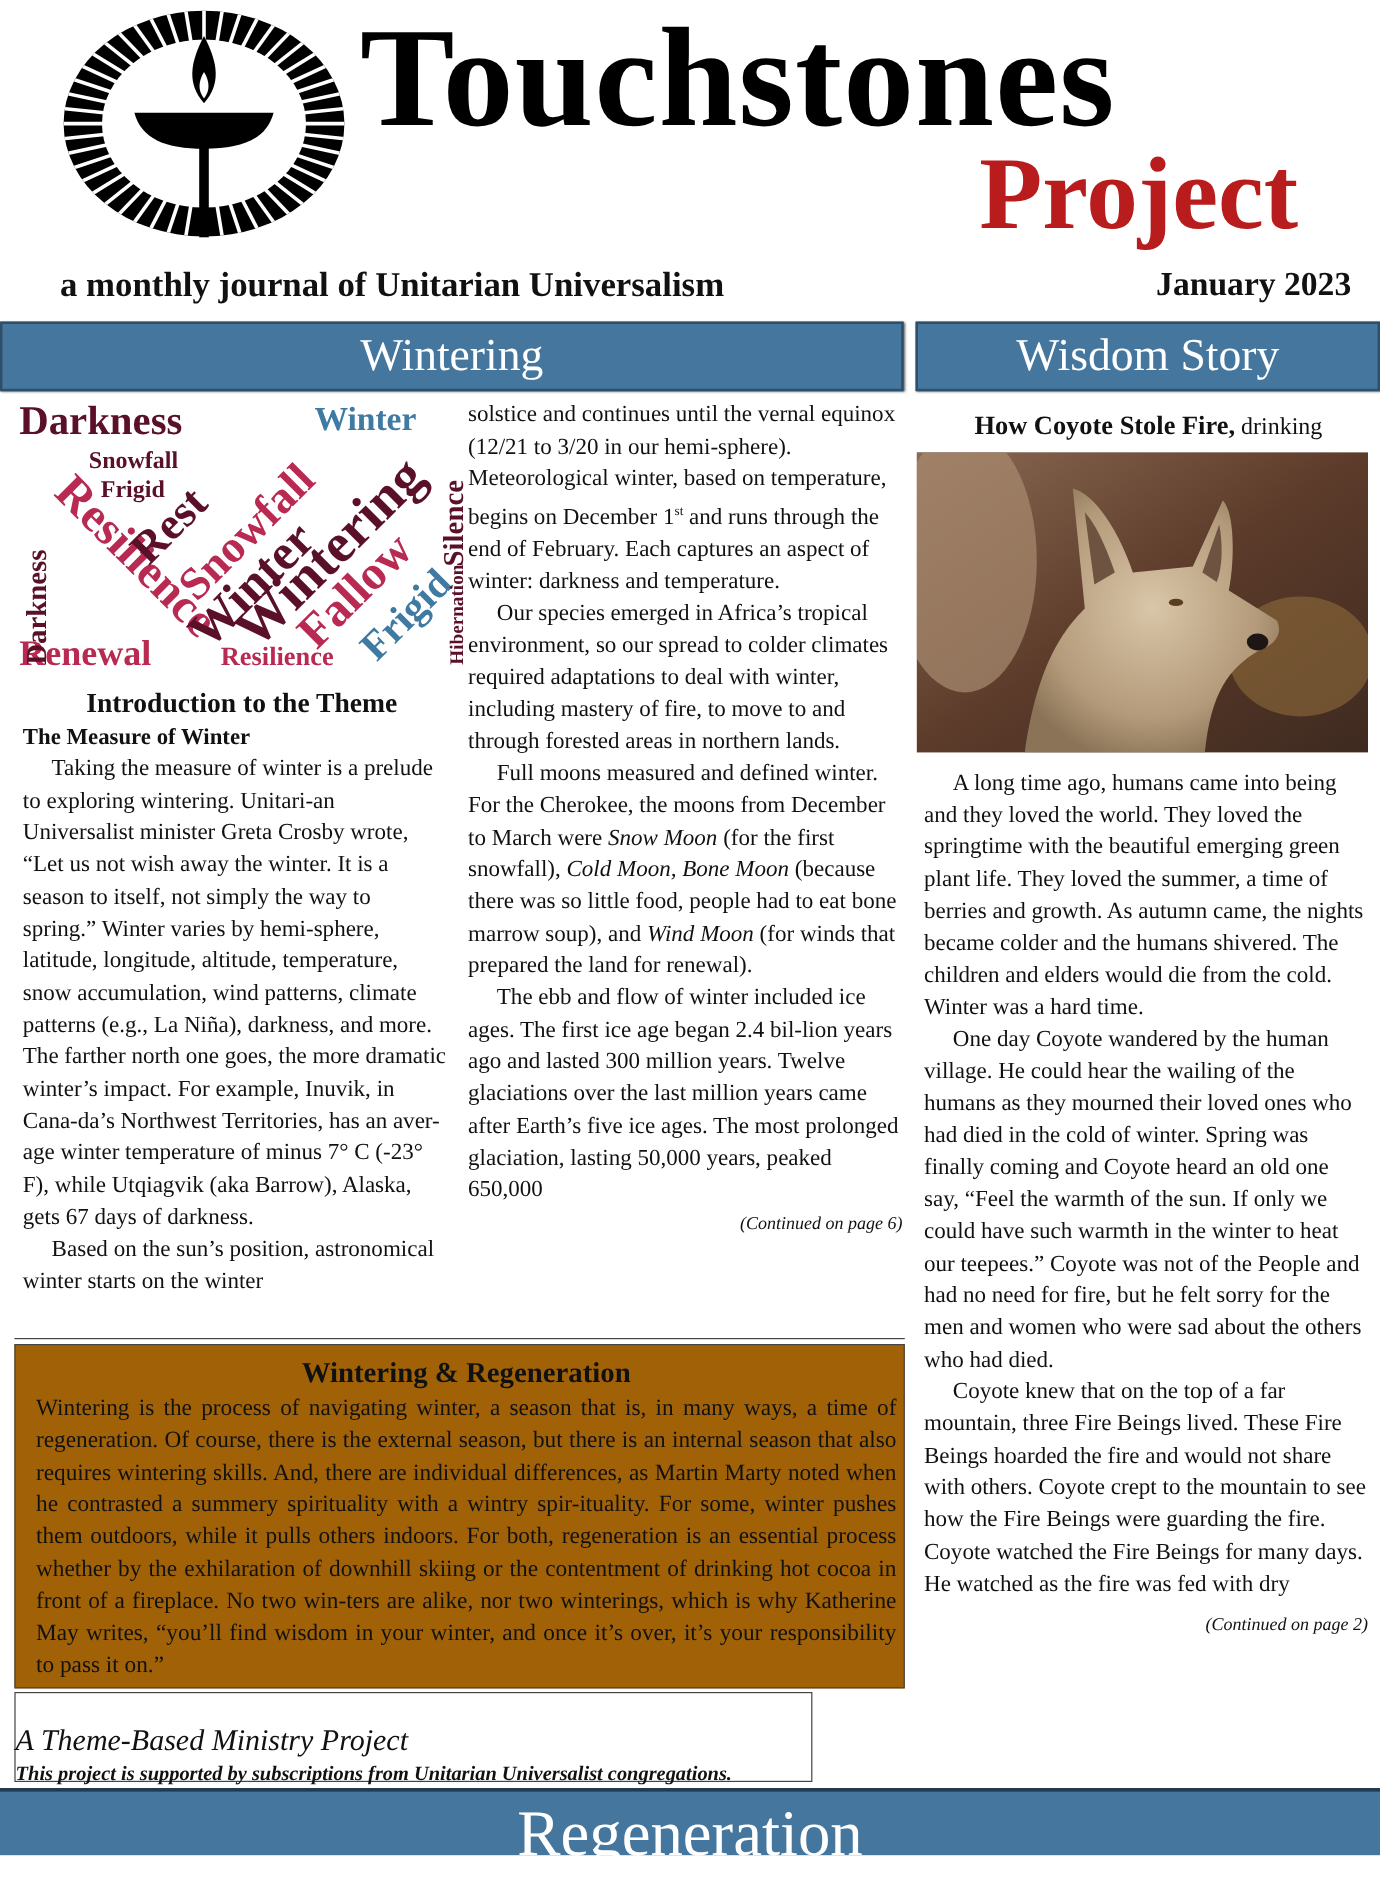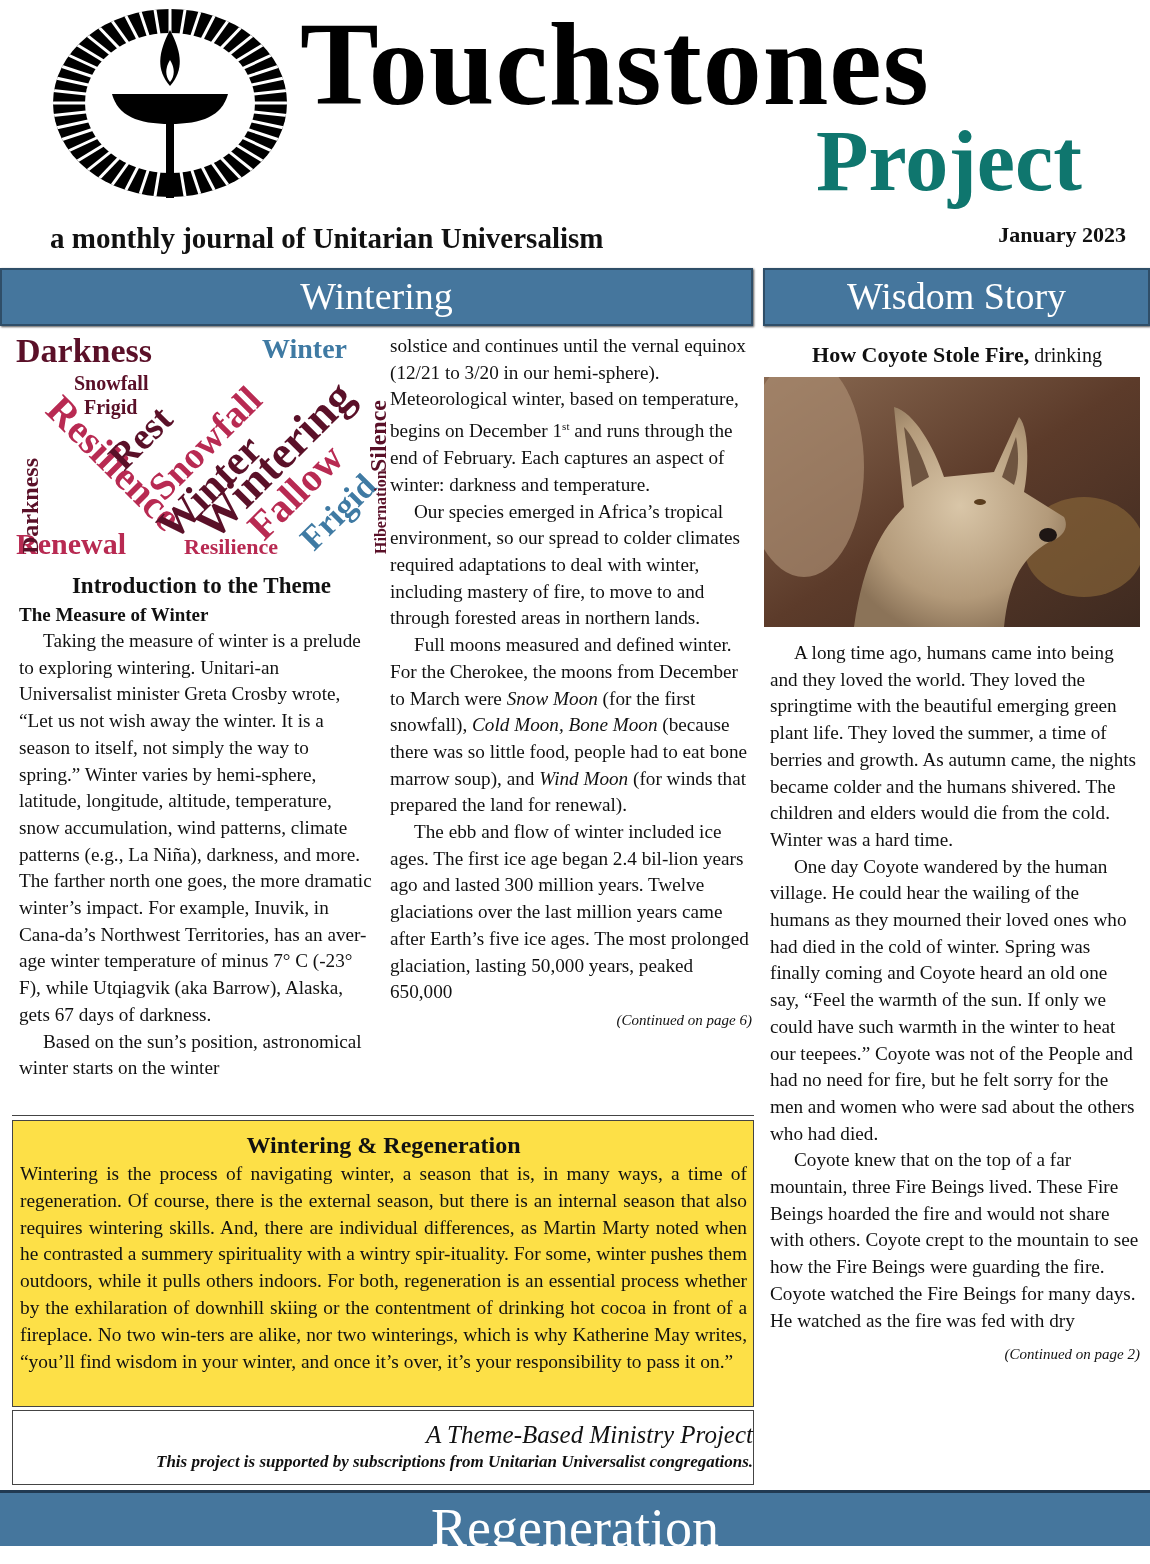--- a/index.html
+++ b/index.html
@@ -2,23 +2,23 @@
 <html><head>
 <meta charset="utf-8">
 <style>
   * { box-sizing: border-box; margin: 0; padding: 0; }
   html, body { width: 1150px; height: 1564px; background: #ffffff; overflow: hidden; }
   body { position: relative; font-family: "Liberation Serif", "DejaVu Serif", serif; color: #111; }
 
   
   .logo { position: absolute; left: 52px; top: 8px; width: 236px; height: 190px; }
   .title-main { position: absolute; left: 300px; top: 6px; font-size: 118px; font-weight: bold; letter-spacing: 1px; line-height: 1; color: #000; }
-  .title-sub { position: absolute; left: 816px; top: 118px; font-size: 86px; font-weight: bold; line-height: 1; color: #0f766e; }
+  .title-sub { position: absolute; left: 816px; top: 118px; font-size: 86px; font-weight: bold; line-height: 1; color: #b91c1c; }
   .tagline { position: absolute; left: 50px; top: 222px; font-size: 29px; font-weight: bold; }
-  .issue-date { position: absolute; right: 24px; top: 222px; font-size: 22px; font-weight: bold; }
+  .issue-date { position: absolute; right: 24px; top: 222px; font-size: 28px; font-weight: bold; }
 
   
   .banner { position: absolute; background: #45769d; border: 2px solid #2f4e68; color: #fff; text-align: center; font-size: 38px; line-height: 52px; height: 58px; box-shadow: 1px 1px 2px #555; }
   .banner.left { left: 0; top: 268px; width: 753px; }
   .banner.right { left: 763px; top: 268px; width: 387px; }
   .banner.bottom { left: 0; top: 1490px; width: 1150px; height: 56px; font-size: 54px; line-height: 70px; border: none; border-top: 3px solid #213a52; box-shadow: none; }
 
   
   .wordcloud { position: absolute; left: 14px; top: 332px; width: 376px; height: 226px; background: #fff; overflow: hidden; }
   .wordcloud svg { width: 100%; height: 100%; }
@@ -34,24 +34,24 @@
   .h-sub { font-size: 19px; font-weight: bold; line-height: 26px; }
   .cont { font-style: italic; font-size: 15px; text-align: right; line-height: 20px; margin-top: 4px; }
   .col-rule { position: absolute; left: 12px; top: 1115px; width: 742px; height: 1px; background: #444; }
 
   .story-title { position: absolute; left: 764px; top: 340px; width: 386px; text-align: center; font-size: 22px; font-weight: bold; line-height: 30px; }
   .story-title .adapted { font-weight: normal; font-size: 20px; }
   .photo { position: absolute; left: 764px; top: 377px; width: 376px; height: 250px; overflow: hidden; background: #6b4a36; }
   .photo svg { width: 100%; height: 100%; display: block; }
 
   
-  .box-regen { position: absolute; left: 12px; top: 1120px; width: 742px; height: 287px; background: #fde047; border: 1.5px solid #444; padding: 8px 6px 0 7px; }
+  .box-regen { position: absolute; left: 12px; top: 1120px; width: 742px; height: 287px; background: #a16207; border: 1.5px solid #444; padding: 8px 6px 0 17px; }
   .box-regen h3 { text-align: center; font-size: 24px; font-weight: bold; line-height: 32px; }
   .box-regen p { font-size: 19.4px; line-height: 26.8px; text-align: justify; }
-  .box-ministry { position: absolute; left: 12px; top: 1410px; width: 742px; height: 75px; background: #fff; border: 1.5px solid #444; text-align: right; padding-top: 8px; }
+  .box-ministry { position: absolute; left: 12px; top: 1410px; width: 665px; height: 75px; background: #fff; border: 1.5px solid #444; text-align: left; padding-top: 24px; }
   .box-ministry .m-title { font-style: italic; font-size: 25px; line-height: 32px; }
   .box-ministry .m-sub { font-style: italic; font-weight: bold; font-size: 17px; line-height: 22px; }
 </style>
 </head>
 <body>
 
 <div class="logo">
   <svg viewBox="0 0 236 190" width="236" height="190">
     <defs>
       <clipPath id="ringclip">

